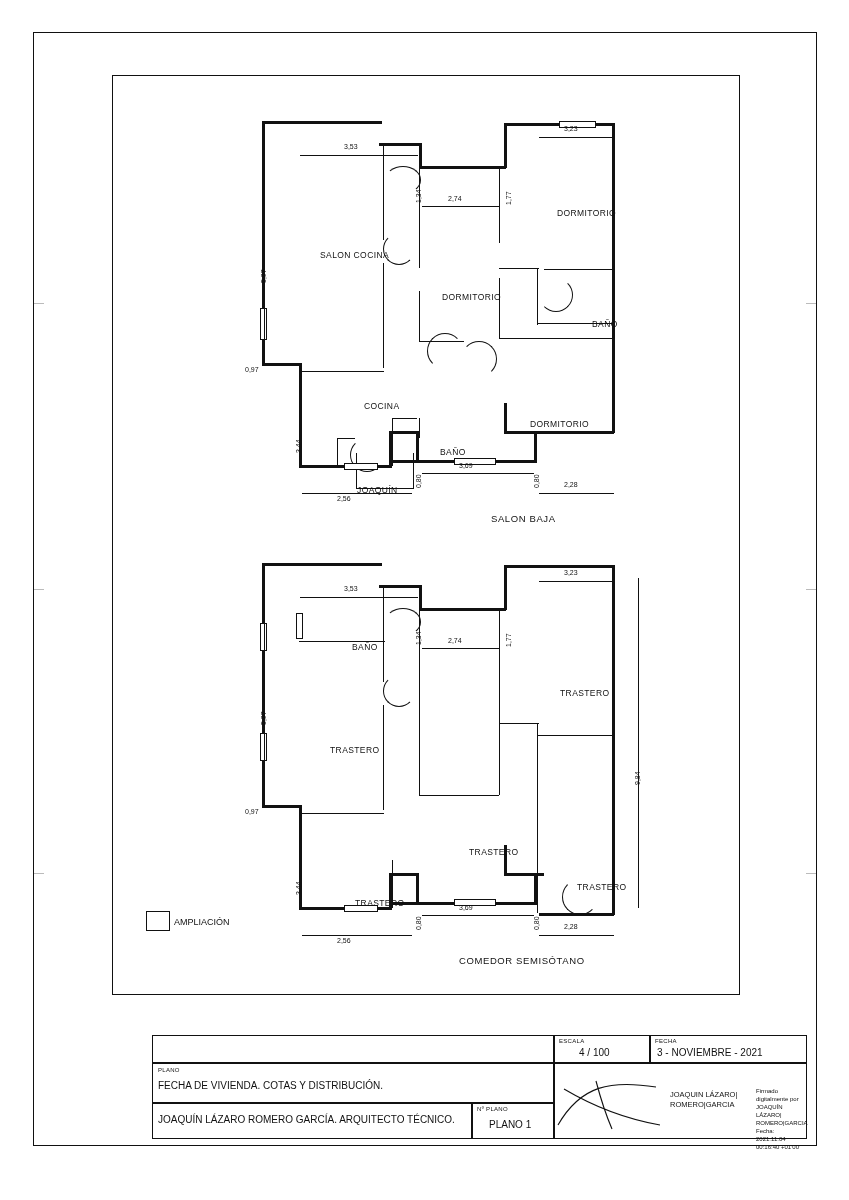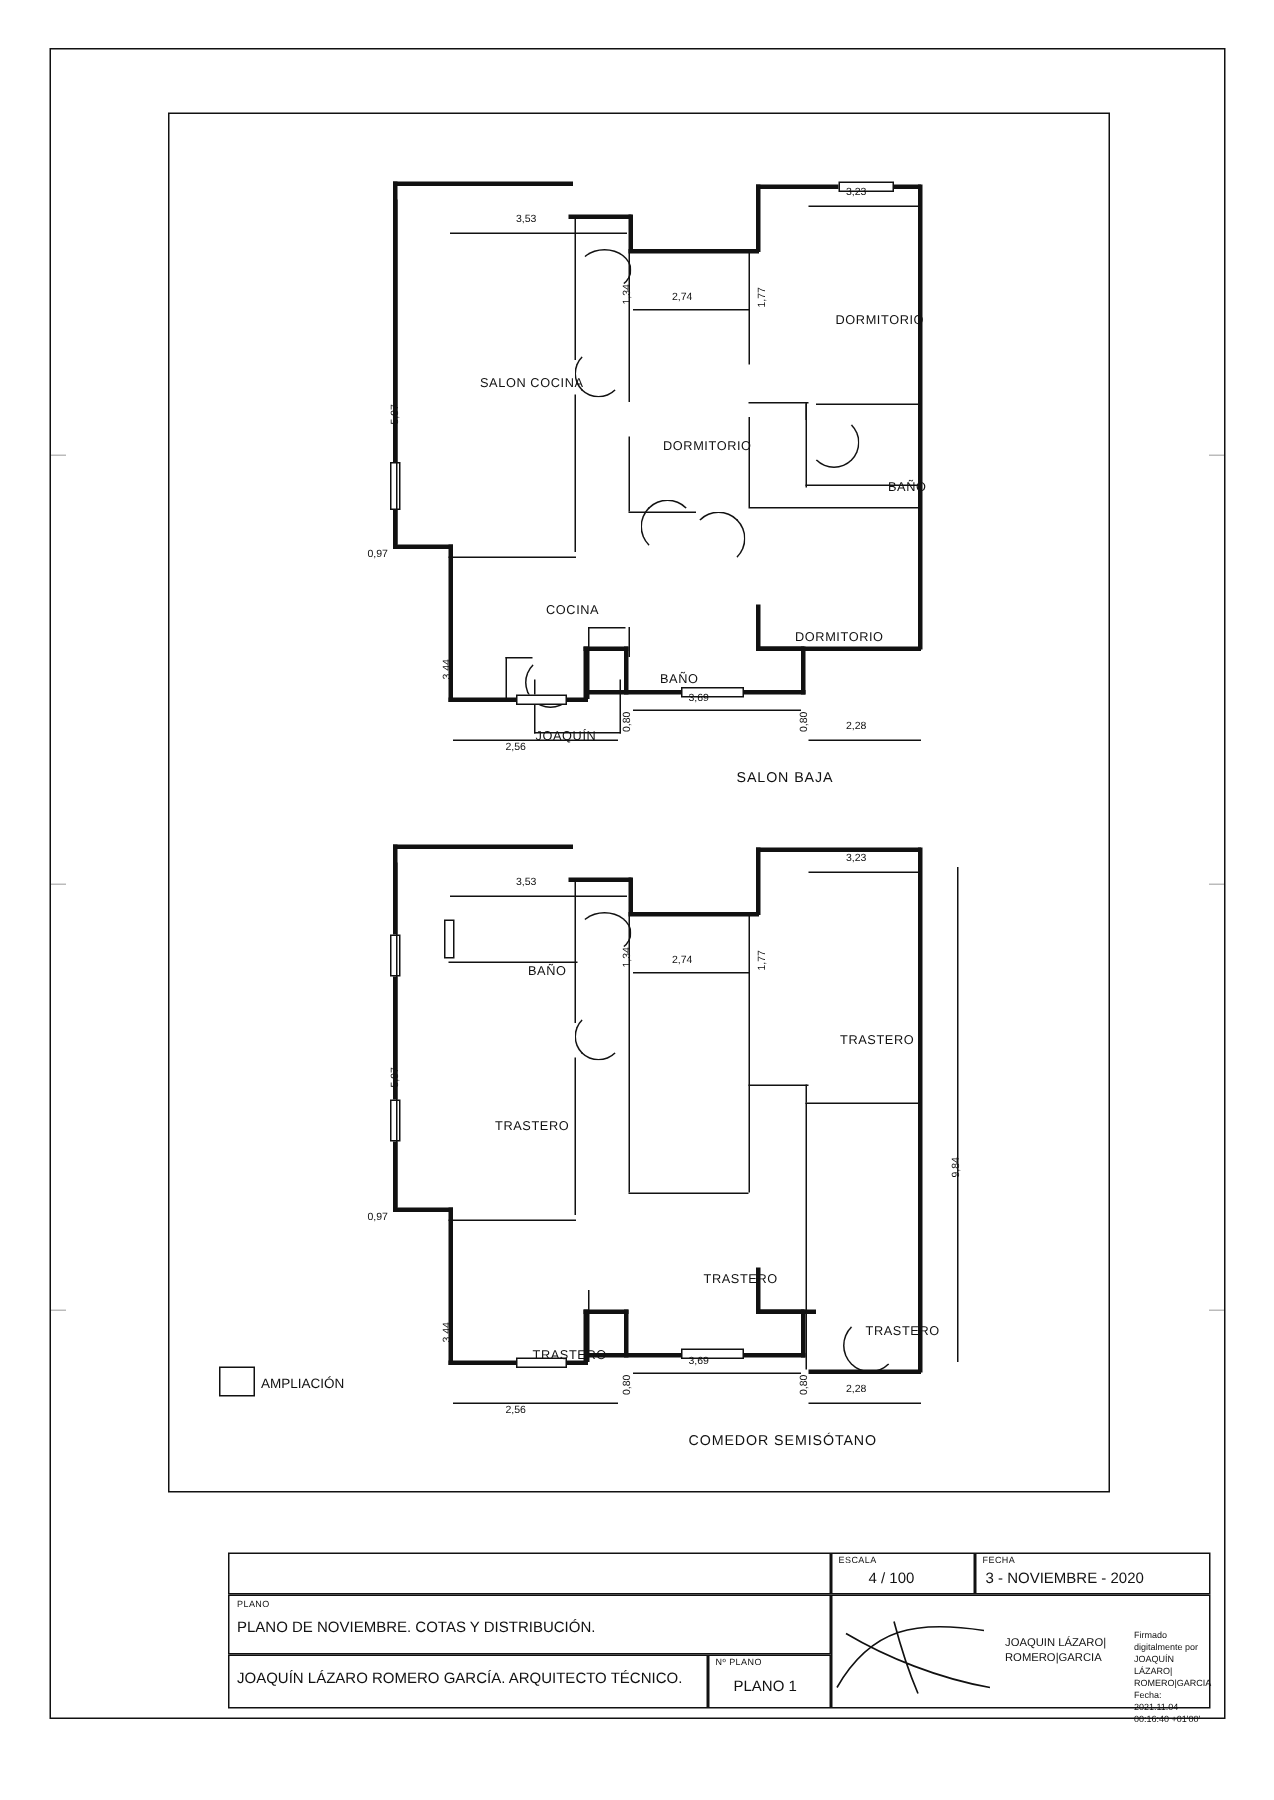--- a/index.html
+++ b/index.html
@@ -229,25 +229,25 @@
     <div class="tb">
 
       <div class="tb-box" style="left:0px;top:0px;width:402px;height:28px;"></div>
 
       <div class="tb-box" style="left:402px;top:0px;width:96px;height:28px;"></div>
       <div class="tb-label" style="left:407px;top:3px;">ESCALA</div>
       <div class="tb-val" style="left:427px;top:12px;">4 / 100</div>
 
       <div class="tb-box" style="left:498px;top:0px;width:157px;height:28px;"></div>
       <div class="tb-label" style="left:503px;top:3px;">FECHA</div>
-      <div class="tb-val" style="left:505px;top:12px;">3 - NOVIEMBRE - 2020</div>
+      <div class="tb-val" style="left:505px;top:12px;">3 - NOVIEMBRE - 2021</div>
 
       <div class="tb-box" style="left:0px;top:28px;width:402px;height:40px;"></div>
       <div class="tb-label" style="left:6px;top:32px;">PLANO</div>
-      <div class="tb-val" style="left:6px;top:45px;">PLANO DE NOVIEMBRE. COTAS Y DISTRIBUCIÓN.</div>
+      <div class="tb-val" style="left:6px;top:45px;">FECHA DE VIVIENDA. COTAS Y DISTRIBUCIÓN.</div>
 
       <div class="tb-box" style="left:0px;top:68px;width:320px;height:36px;"></div>
       <div class="tb-val" style="left:6px;top:79px;">JOAQUÍN LÁZARO ROMERO GARCÍA. ARQUITECTO TÉCNICO.</div>
 
       <div class="tb-box" style="left:320px;top:68px;width:82px;height:36px;"></div>
       <div class="tb-label" style="left:325px;top:71px;">Nº PLANO</div>
       <div class="tb-val" style="left:337px;top:84px;">PLANO 1</div>
 
       <div class="tb-box" style="left:402px;top:28px;width:253px;height:76px;"></div>
       <svg style="position:absolute;left:404px;top:40px;width:110px;height:58px;" viewBox="0 0 110 58">

